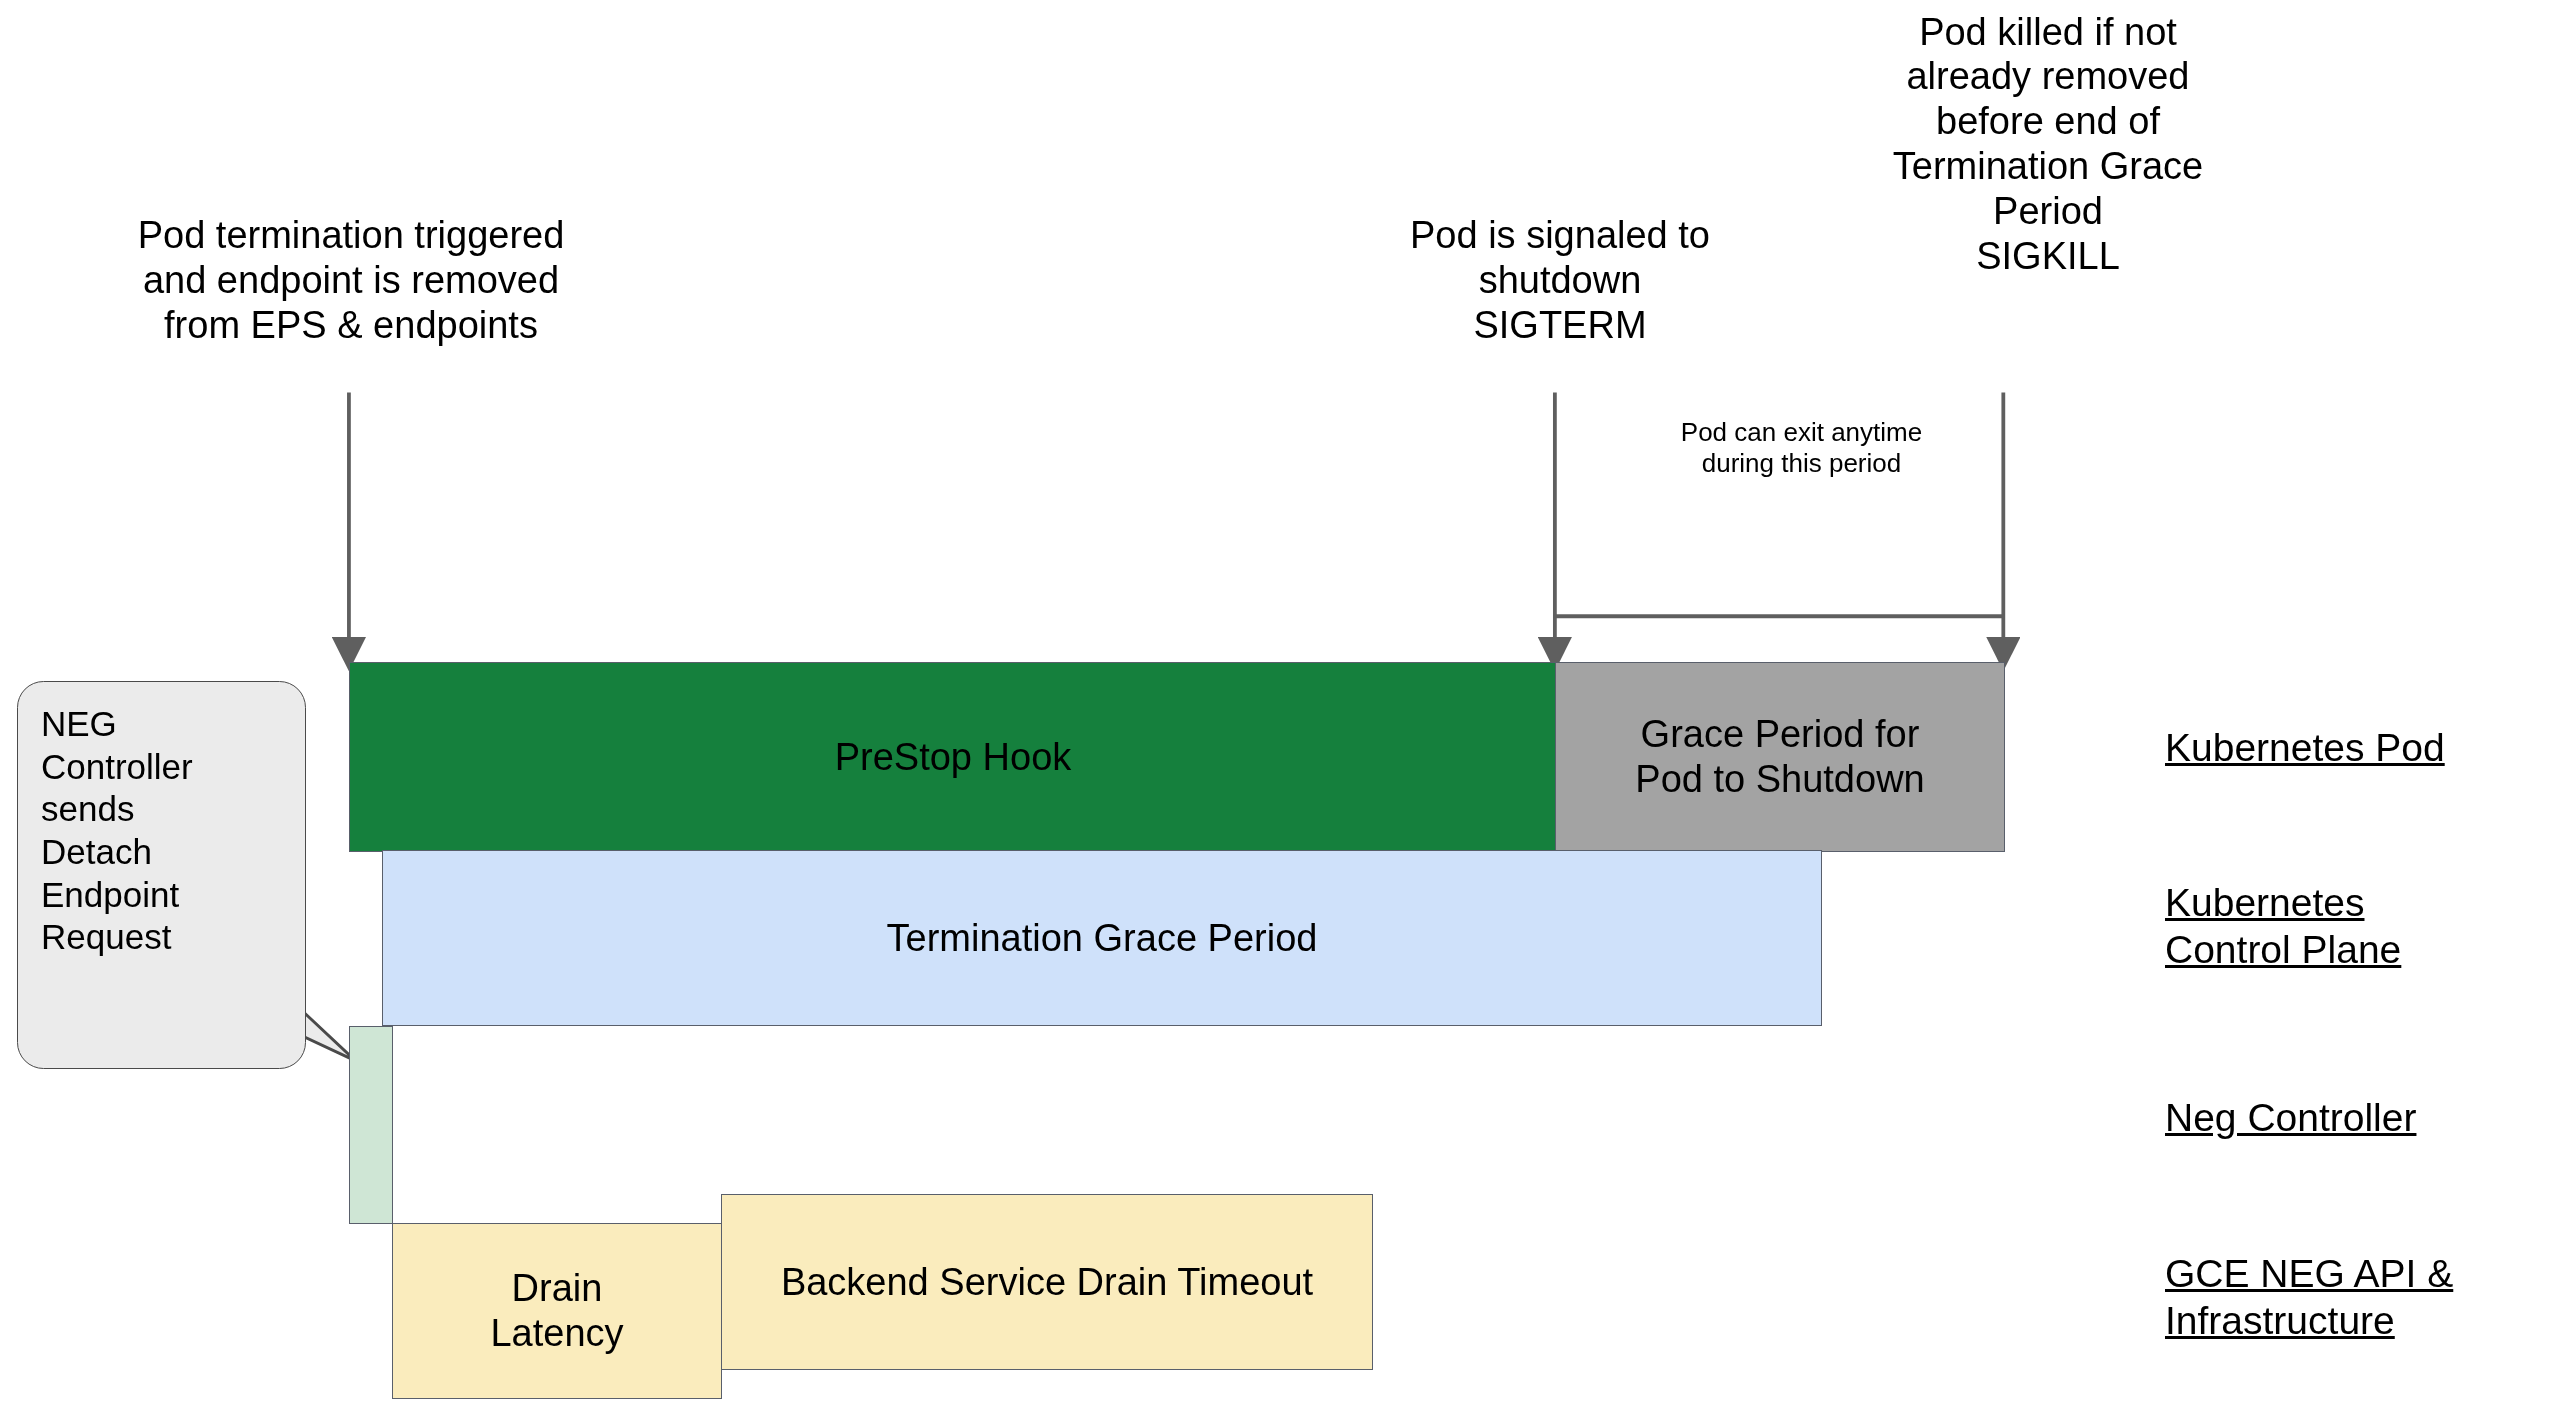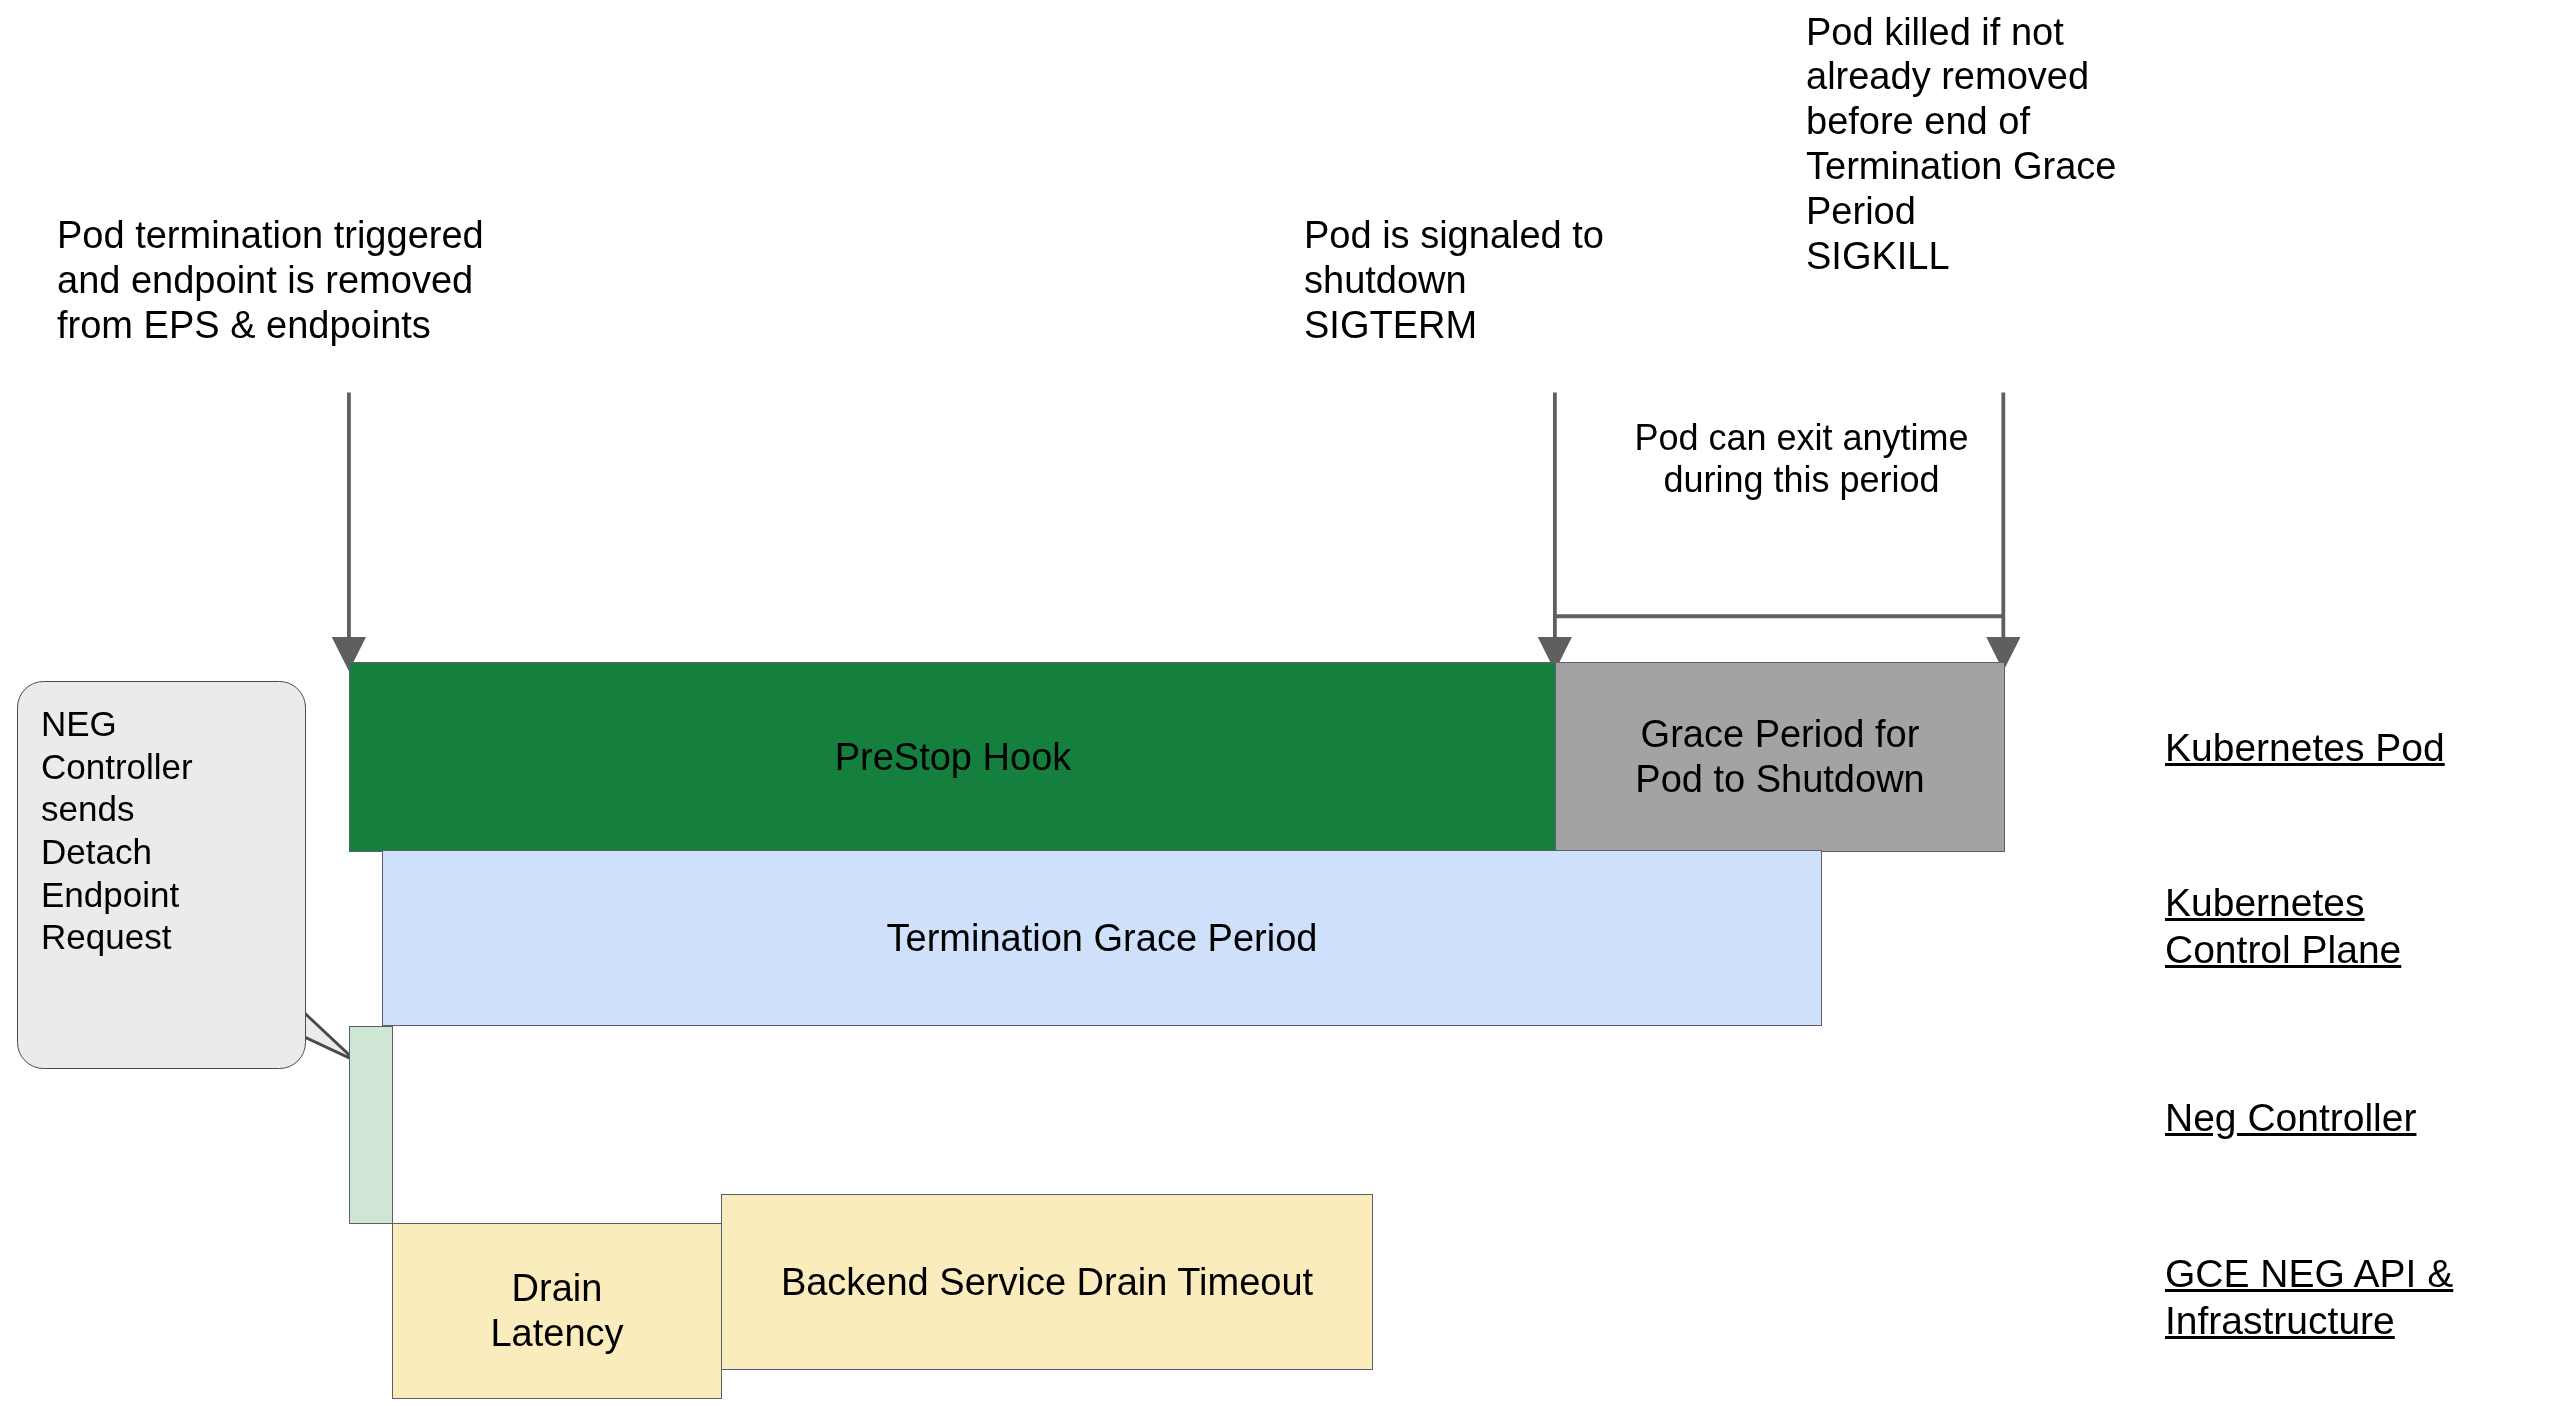--- a/index.html
+++ b/index.html
@@ -15,31 +15,32 @@
     position: relative;
     width: 2576px;
     height: 1406px;
     background: #ffffff;
     overflow: hidden;
   }
 
   
   .callout-text {
     position: absolute;
+    text-align: center;
     font-size: 38px;
     line-height: 1.18;
     color: #000000;
     white-space: pre-line;
     font-family: "Liberation Sans", sans-serif;
   }
 
   .note-text {
     position: absolute;
     text-align: center;
-    font-size: 36px;
+    font-size: 26px;
     line-height: 1.18;
     color: #000000;
     white-space: pre-line;
     font-family: "Liberation Sans", sans-serif;
   }
 
   
   .bar {
     position: absolute;
     box-sizing: border-box;

